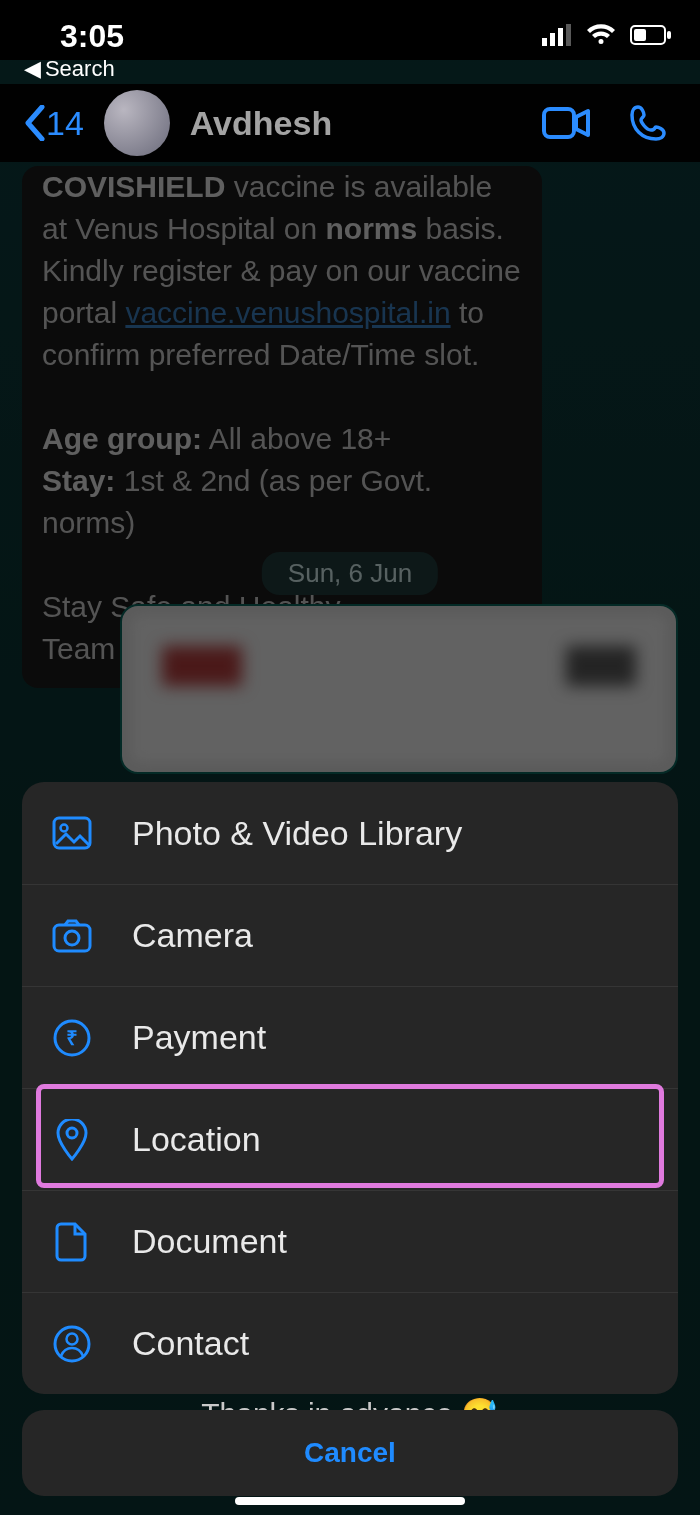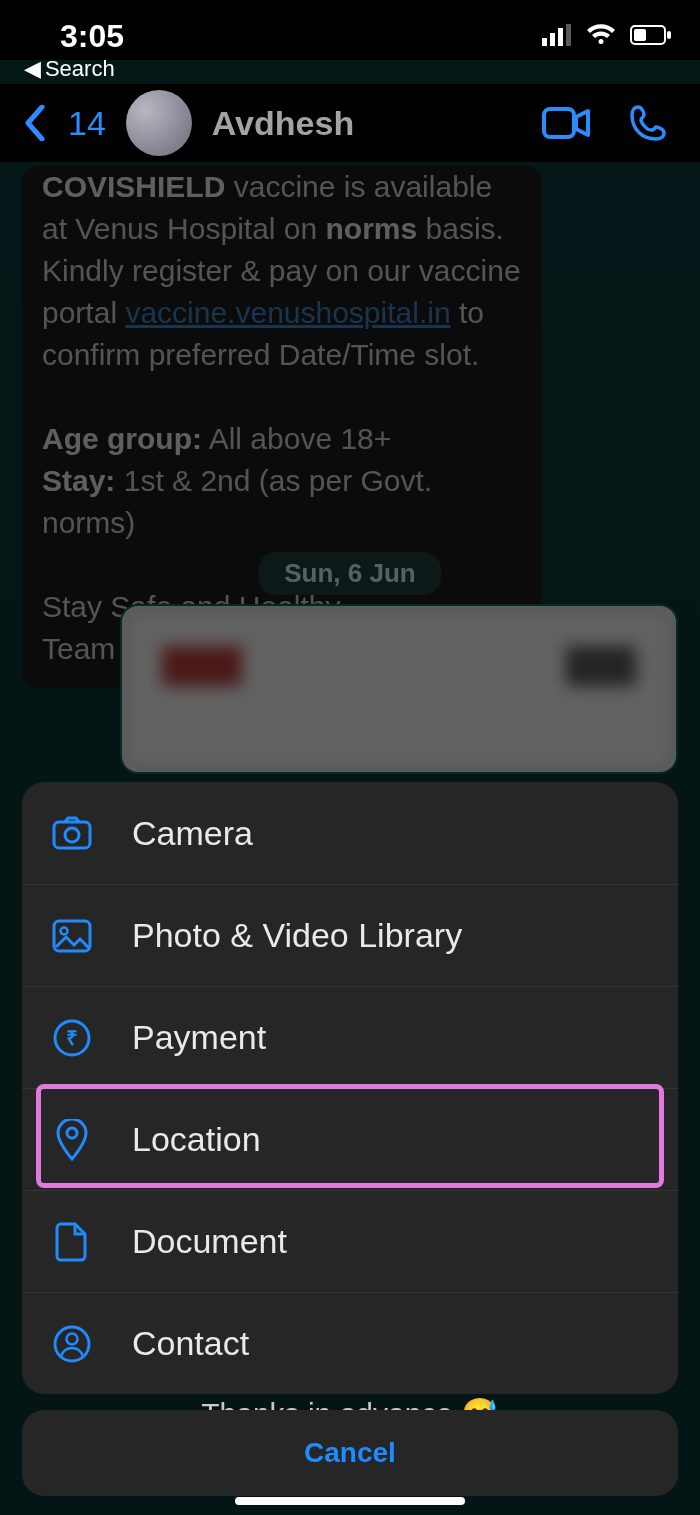--- a/index.html
+++ b/index.html
@@ -5,32 +5,32 @@
   * { margin: 0; padding: 0; box-sizing: border-box; }
   html, body { width: 700px; height: 1515px; background: #000; overflow: hidden; font-family: -apple-system, Helvetica, Arial, sans-serif; }
   .screen { position: relative; width: 700px; height: 1515px; background: linear-gradient(#0d3a3c, #0a3230 60%, #0a3432); }
   
   .status { position: absolute; top: 0; left: 0; right: 0; height: 60px; background: #000; color: #fff; }
   .status .clock { position: absolute; left: 60px; top: 18px; font-size: 32px; font-weight: 600; }
   .status .icons { position: absolute; right: 28px; top: 24px; display: flex; align-items: center; gap: 14px; }
   .status .back { position: absolute; left: 24px; top: 56px; font-size: 22px; color: #fff; display: flex; align-items: center; gap: 4px; }
   
   .chat-header { position: absolute; top: 84px; left: 0; right: 0; height: 78px; background: #010101; display: flex; align-items: center; padding: 0 24px; gap: 20px; }
-  .badge { color: #2b8cff; font-size: 34px; display: flex; align-items: center; gap: 22px; }
+  .badge { color: #2b8cff; font-size: 34px; display: flex; align-items: center; gap: 0; }
   .avatar { width: 66px; height: 66px; border-radius: 50%; background: radial-gradient(circle at 30% 30%, #b9b6c0, #6a6a7a); }
   .chat-name { color: #a3a3a3; font-size: 34px; font-weight: 600; }
   .hdr-actions { margin-left: auto; display: flex; gap: 38px; }
   .hdr-icon { width: 48px; height: 40px; color: #2b8cff; }
   
   .msg { position: absolute; top: 166px; left: 22px; width: 520px; background: #1b1b1b; border-radius: 16px; padding: 0 20px 18px 20px; color: #c8c8c8; font-size: 30px; line-height: 42px; }
   .msg b { color: #e2e2e2; font-weight: 700; }
   .msg a { color: #3b7fbf; text-decoration: underline; }
   .msg .time { position: absolute; right: 20px; bottom: 10px; font-size: 20px; color: #9a9a9a; }
   
-  .date-chip { position: absolute; top: 552px; left: 50%; transform: translateX(-50%); background: #1f3a3a; color: #cfe6e6; border-radius: 18px; padding: 6px 26px; font-size: 26px; font-weight: 700; }
+  .date-chip { position: absolute; top: 552px; left: 50%; transform: translateX(-50%); background: #1f3a3a; color: #cfe6e6; border-radius: 18px; padding: 6px 26px; font-size: 26px; font-weight: 400; }
   
   .img-bubble { position: absolute; top: 604px; left: 120px; right: 22px; height: 170px; background: #d9d9d9; border-radius: 18px; border: 2px solid #0b645c; filter: blur(0px); overflow: hidden; }
   .img-bubble::before { content:''; position:absolute; left:10px; right:10px; top:10px; bottom:10px; background: #e9e9e9; border-radius: 10px; filter: blur(6px); }
   .img-bubble .block-l { position:absolute; left:40px; top:40px; width:80px; height:40px; background:#b13b3b; filter: blur(8px); }
   .img-bubble .block-r { position:absolute; right:40px; top:40px; width:70px; height:40px; background:#555; filter: blur(8px); }
   
   .dim { position: absolute; inset: 0; background: rgba(0,0,0,0.58); }
   
   .sheet { position: absolute; left: 22px; right: 22px; top: 782px; background: #262626; border-radius: 22px; overflow: hidden; }
   .sheet-item { display: flex; align-items: center; height: 102px; padding: 0 28px; gap: 38px; border-top: 1px solid #353535; }
@@ -123,36 +123,36 @@
       </span>
     </div>
   </div>
 
   <div class="peek">Thanks in advance 😅</div>
 
   <div class="sheet">
     <div class="sheet-item">
       <span class="sheet-ico">
         <svg width="40" height="34" viewBox="0 0 40 34">
+            <rect x="2" y="2" width="36" height="30" rx="5" stroke="currentColor" stroke-width="3" fill="none"></rect>
+            <circle cx="12" cy="12" r="3.5" stroke="currentColor" stroke-width="2.5" fill="none"></circle>
+            <path d="M4 28l10-10 8 8 6-6 10 10" stroke="currentColor" stroke-width="3" fill="none"></path>
+          </svg>
+      </span>
+      <span class="label">Photo &amp; Video Library</span>
+    </div>
+    <div class="sheet-item">
+      <span class="sheet-ico">
+        <svg width="40" height="34" viewBox="0 0 40 34">
             <rect x="2" y="6" width="36" height="26" rx="5" stroke="currentColor" stroke-width="3" fill="none"></rect>
             <path d="M13 6l3-4h8l3 4" stroke="currentColor" stroke-width="3" fill="none"></path>
             <circle cx="20" cy="19" r="7" stroke="currentColor" stroke-width="3" fill="none"></circle>
           </svg>
       </span>
       <span class="label">Camera</span>
-    </div>
-    <div class="sheet-item">
-      <span class="sheet-ico">
-        <svg width="40" height="34" viewBox="0 0 40 34">
-            <rect x="2" y="2" width="36" height="30" rx="5" stroke="currentColor" stroke-width="3" fill="none"></rect>
-            <circle cx="12" cy="12" r="3.5" stroke="currentColor" stroke-width="2.5" fill="none"></circle>
-            <path d="M4 28l10-10 8 8 6-6 10 10" stroke="currentColor" stroke-width="3" fill="none"></path>
-          </svg>
-      </span>
-      <span class="label">Photo &amp; Video Library</span>
     </div>
     <div class="sheet-item">
       <span class="sheet-ico">
         <svg width="40" height="40" viewBox="0 0 40 40">
             <circle cx="20" cy="20" r="17" stroke="currentColor" stroke-width="3" fill="none"></circle>
             <text x="20" y="27" text-anchor="middle" font-size="20" font-weight="600" fill="currentColor">₹</text>
           </svg>
       </span>
       <span class="label">Payment</span>
     </div>

